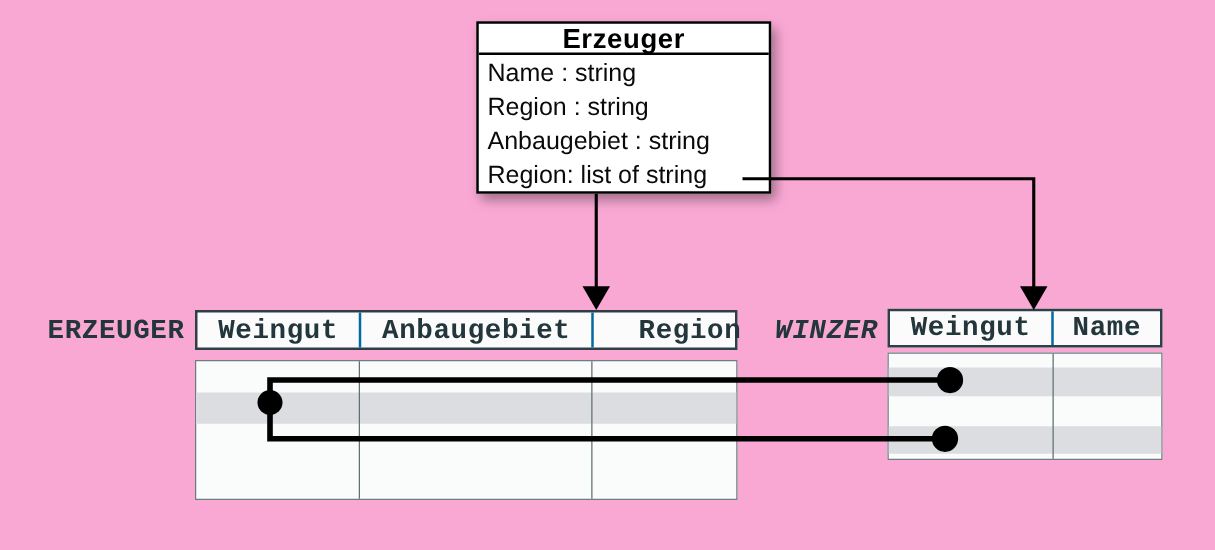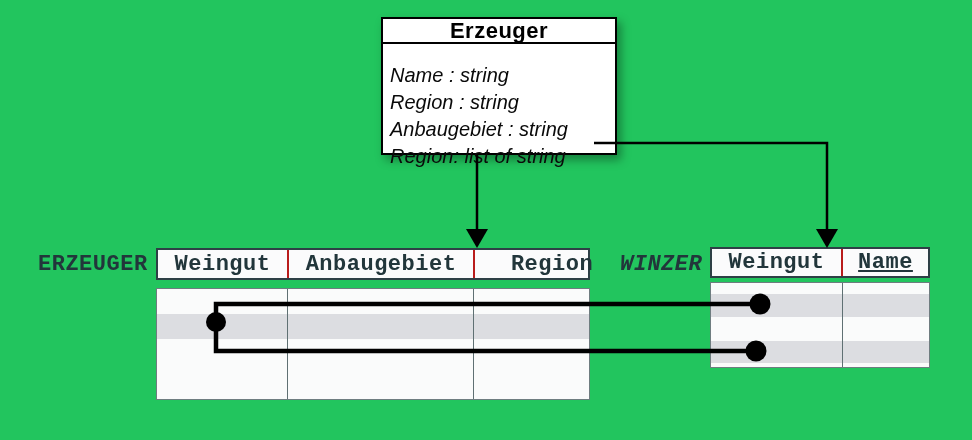--- a/index.html
+++ b/index.html
@@ -1,59 +1,59 @@
 <!DOCTYPE html>
 <html><head>
 <meta charset="utf-8">
 <style>
   html,body{margin:0;padding:0;}
   .canvas{
     position:relative;
     width:972px;height:440px;
-    background:#22c55e;
+    background:#f9a8d4;
     overflow:hidden;
     font-family:"Liberation Sans", sans-serif;
   }
   
   .class-box{
     position:absolute;left:381px;top:17px;width:236px;height:138px;
     box-sizing:border-box;
     background:#ffffff;
     border:2.5px solid #000;
     box-shadow:4px 5px 9px rgba(0,0,0,0.35);
   }
   .class-title{
     height:23px;line-height:23px;
     border-bottom:2.5px solid #000;
     text-align:center;
     font-weight:bold;font-size:22px;letter-spacing:0.5px;
     color:#000;
   }
-  .class-attrs{padding:18px 0 0 7px;font-style:italic;}
+  .class-attrs{padding:2px 0 0 7px;}
   .class-attr{
     height:27px;line-height:27px;
     font-size:20px;color:#0a0a0a;white-space:nowrap;
   }
   
   .tbl-label{
     position:absolute;top:252px;
     font-family:"Liberation Mono", monospace;
     font-weight:bold;font-size:22px;letter-spacing:0.5px;
     color:#22363b;white-space:nowrap;
   }
   
   .tbl-header{
     position:absolute;box-sizing:border-box;
     border:2px solid #2e4046;
     background:#fbfbfc;
     display:flex;
   }
   .hcell{
     box-sizing:border-box;
-    border-right:2px solid #b91c1c;
+    border-right:2px solid #0369a1;
     display:flex;align-items:center;justify-content:center;
     font-family:"Liberation Mono", monospace;
     font-weight:bold;font-size:22px;letter-spacing:0.5px;
     color:#22363b;white-space:nowrap;
   }
   .hcell.last{border-right:none;}
   
   .tbl-body{
     position:absolute;box-sizing:border-box;
     border:1.5px solid #6e7d80;
@@ -102,21 +102,21 @@
   <div class="tbl-body" style="left:156px;top:288px;width:434px;height:112px;">
     <div class="stripe" style="top:25px;height:25px;"></div>
     <div class="vsep" style="left:129.5px;"></div>
     <div class="vsep" style="left:315.5px;"></div>
   </div>
 
   <div class="tbl-label" style="left:620px;font-style:italic;">WINZER</div>
 
   <div class="tbl-header" style="left:710px;top:247px;width:220px;height:31px;">
     <div class="hcell" style="width:131px;">Weingut</div>
-    <div class="hcell last" style="width:85px;text-decoration:underline;">Name</div>
+    <div class="hcell last" style="width:85px;">Name</div>
   </div>
 
   <div class="tbl-body" style="left:710px;top:282px;width:220px;height:86px;">
     <div class="stripe" style="top:11px;height:23px;"></div>
     <div class="stripe" style="top:58px;height:22px;"></div>
     <div class="vsep" style="left:130.5px;"></div>
   </div>
 
   <svg class="overlay" width="972" height="440" viewBox="0 0 972 440">
 

